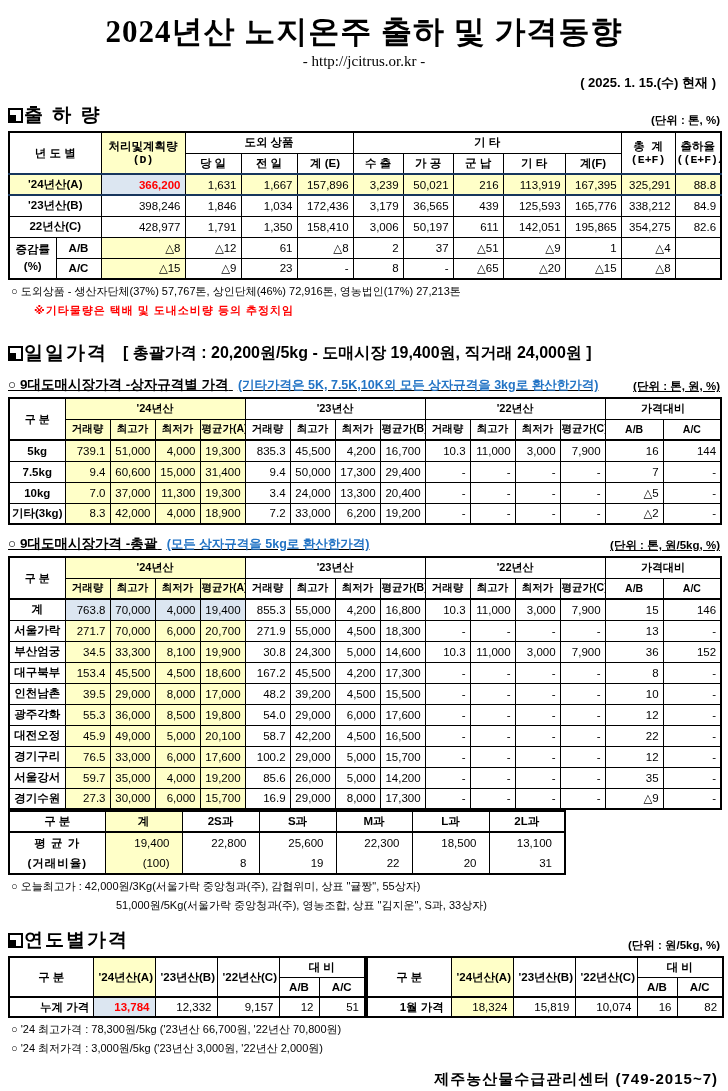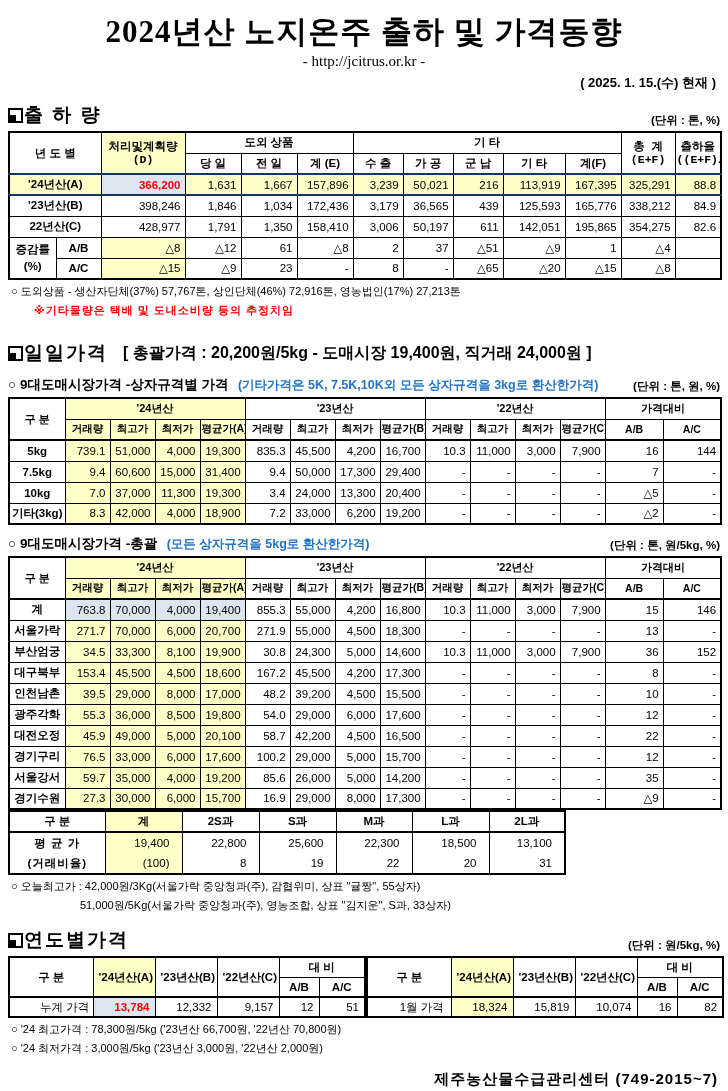--- a/index.html
+++ b/index.html
@@ -31,21 +31,21 @@
 
   
   .sec{display:flex;justify-content:space-between;align-items:flex-end;margin:10px 0 3px;}
   .sec-left{display:flex;align-items:center;gap:1px;}
   .sec-title{font-size:19px;font-weight:bold;letter-spacing:2px;}
   .secicon{width:15px;height:15px;border:2.5px solid #000;position:relative;display:inline-block;background:#fff;}
   .secicon::after{content:"";position:absolute;left:-2.5px;bottom:-2.5px;width:8px;height:8px;background:#000;}
   .unit{font-size:11.5px;font-weight:bold;white-space:nowrap;}
   .summary{font-size:16px;font-weight:bold;margin-left:14px;letter-spacing:0;}
 
-  .bullet-line{display:flex;justify-content:space-between;align-items:flex-end;margin:9px 0 3px;}
+  .bullet-line{display:flex;justify-content:space-between;align-items:flex-end;margin:9px 0 3px;text-decoration:underline;}
   .bullet-strong{font-size:13.5px;font-weight:bold;white-space:nowrap;}
   .bullet-note{color:var(--nblue);font-weight:bold;font-size:12.5px;margin-left:5px;}
 
   
   table.grid{width:712px;border-collapse:collapse;table-layout:fixed;border:2px solid #000;}
   .grid th,.grid td{
     border:1px solid #000;font-size:11.5px;height:21px;padding:1px 4px;
     white-space:nowrap;overflow:hidden;
   }
   .grid th{text-align:center;font-weight:bold;padding:1px 1px;}
@@ -74,30 +74,30 @@
   .sizes th:nth-child(2),.sizes td:nth-child(2){background:var(--yl);}
   .sizes tbody td{border-top:0;border-bottom:0;padding-right:12px;}
   .sizes tbody td.lbl{padding-right:2px;letter-spacing:1px;}
 
   
   .yearly-wrap{display:flex;}
   table.yearly{width:356px;border-collapse:collapse;table-layout:fixed;border:2px solid #000;}
   .yearly th,.yearly td{border:1px solid #000;font-size:11.5px;height:20px;padding:1px 5px;white-space:nowrap;overflow:hidden;}
   .yearly th{text-align:center;font-weight:bold;}
   .yearly td{text-align:right;}
-  .yearly td.lbl{text-align:center;font-weight:normal;padding-left:30px;}
+  .yearly td.lbl{text-align:center;font-weight:bold;padding-left:30px;}
   .yearly thead{border-bottom:2px solid #000;}
   .yearly th.y24{background:var(--yl);}
   .yearly td.v24-blue{background:var(--bl);color:var(--red);font-weight:bold;}
   .yearly td.v24-yel{background:var(--yl);}
 
   
   .note{font-size:11px;margin:4px 0 0 3px;}
   .note.red{color:var(--red);font-weight:bold;margin-left:26px;letter-spacing:1px;}
-  .note.indent2{margin-left:72px;}
+  .note.indent2{margin-left:108px;}
   .footer{text-align:right;font-size:15px;font-weight:bold;margin:14px 2px 0 0;letter-spacing:1px;}
 </style>
 </head>
 <body>
 
 <div class="page">
 
   <div class="title">2024년산 노지온주 출하 및 가격동향</div>
   <div class="subtitle">- http://jcitrus.or.kr -</div>
   <div class="asof">( 2025.  1.  15.(수) 현재 )</div>

